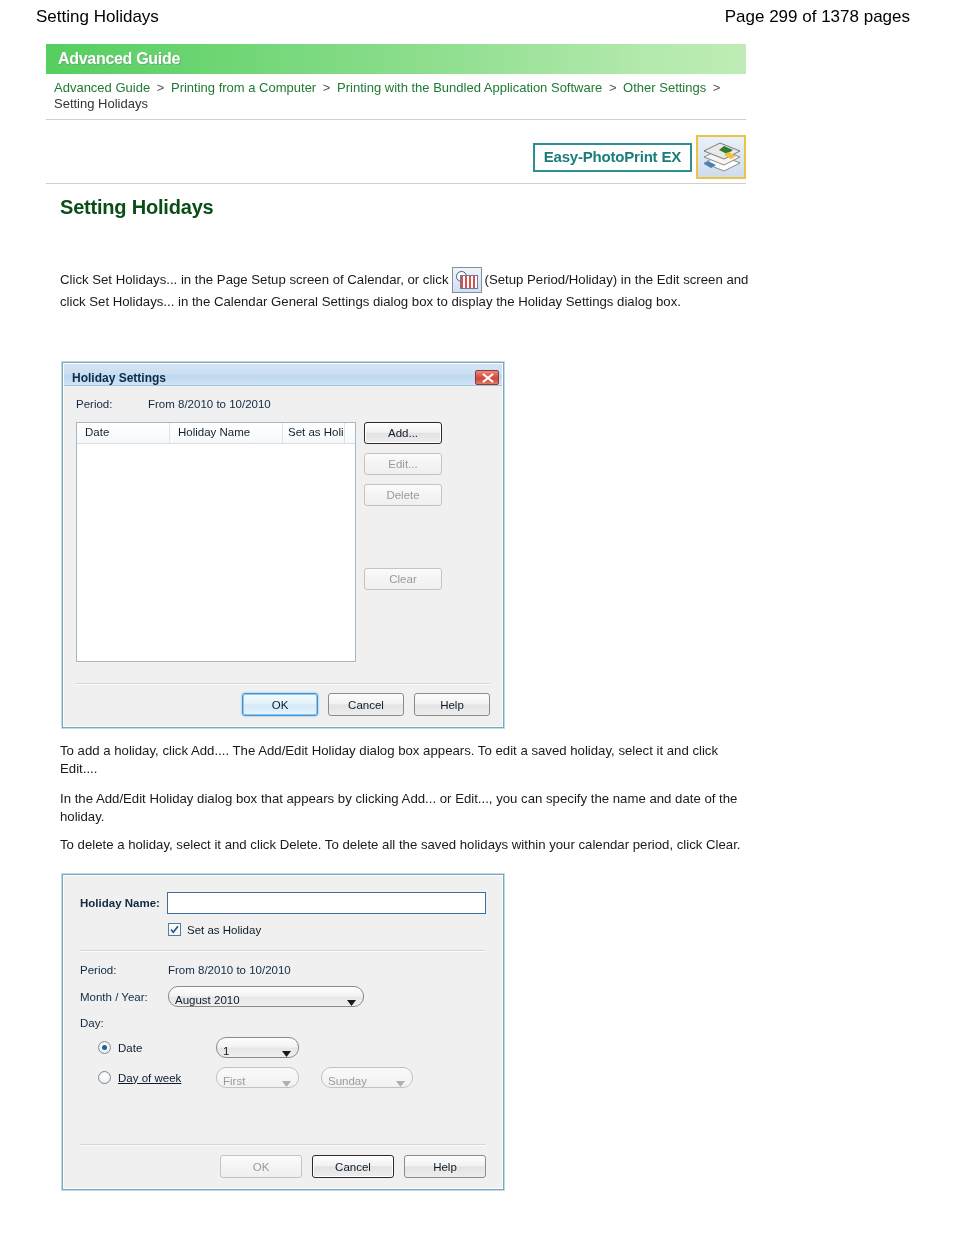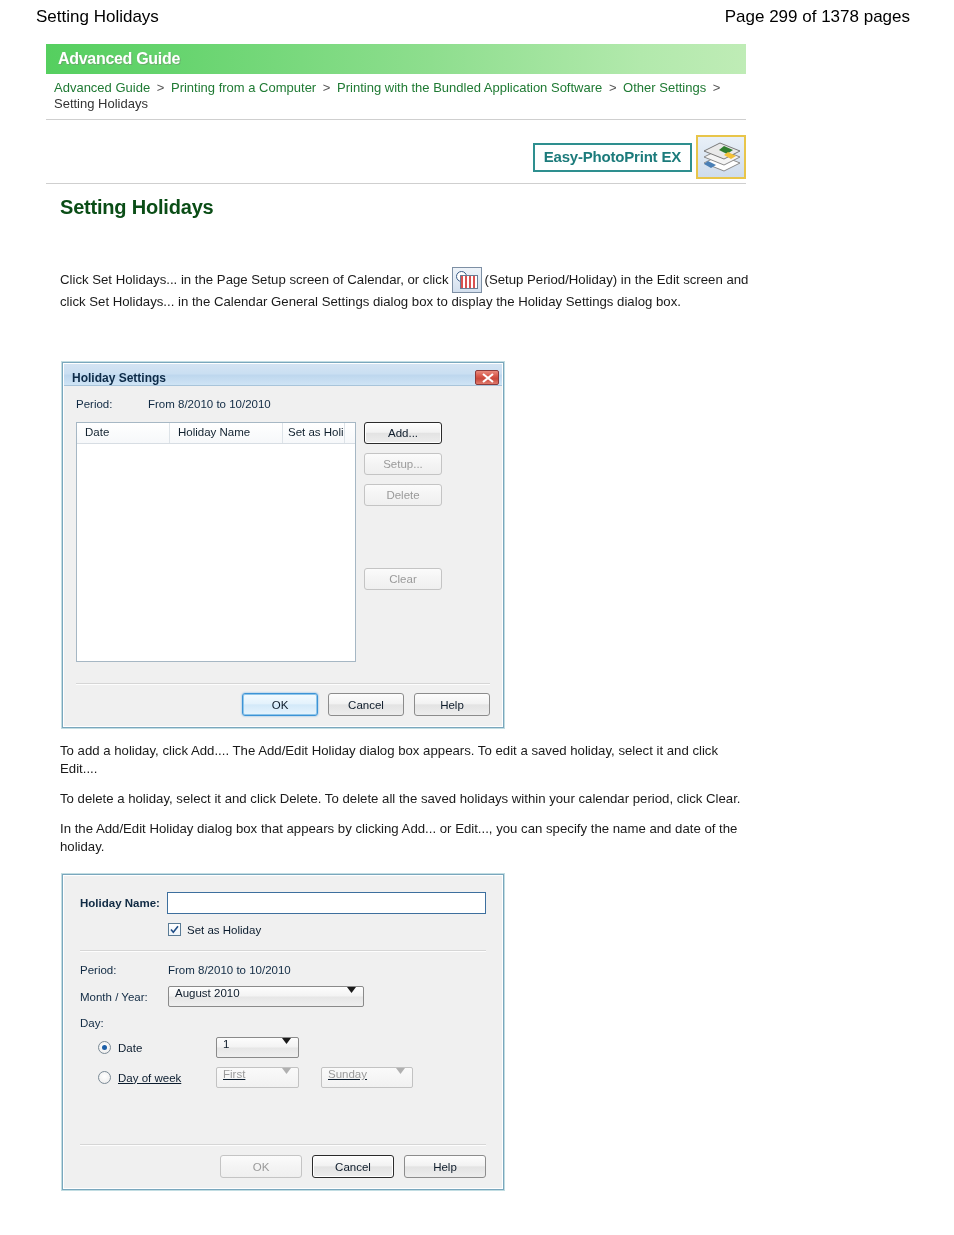--- a/index.html
+++ b/index.html
@@ -257,24 +257,24 @@
 
   
   .textbox {
     border: 1px solid #3d6f9e;
     background: #ffffff;
     height: 22px;
   }
   .combo {
     height: 21px;
     border: 1px solid #8a8a8a;
-    border-radius: 2px;
+    border-radius: 10px;
     background: linear-gradient(to bottom, #fdfdfd 0%, #f3f3f3 48%, #e6e6e6 52%, #efefef 100%);
     display: flex;
-    align-items: flex-start;
+    align-items: flex-end;
     position: relative;
     cursor: pointer;
   }
   .combo .combo-val {
     padding-left: 6px;
     font-size: 11.5px;
     color: #0e1c2b;
     flex: 1;
     white-space: nowrap;
     overflow: hidden;
@@ -283,21 +283,20 @@
     width: 16px;
     display: flex;
     align-items: center;
     justify-content: center;
     margin-right: 4px;
   }
   .combo.disabled {
     border: 1px solid #c2c2c2;
     background: linear-gradient(to bottom, #fafafa, #f1f1f1);
     cursor: default;
-    text-decoration: underline;
   }
   .combo.disabled .combo-val { color: #9b9b9b; }
 
   .checkbox-row, .radio-row { display: flex; align-items: center; }
   .cb-box {
     width: 13px; height: 13px;
     border: 1px solid #5a7b95;
     background: linear-gradient(to bottom, #ffffff, #eef4f9);
     margin-right: 6px;
     position: relative;
@@ -401,43 +400,43 @@
             <div class="lv-col" style="width:93px;">Date</div>
             <div class="lv-col" style="width:113px;">Holiday Name</div>
             <div class="lv-col" style="width:62px; padding-left:5px;">Set as Holiday</div>
             <div class="lv-col" style="flex:1; border-right:none;"></div>
           </div>
           <div class="lv-body"></div>
         </div>
 
         <div style="width:86px; margin-left:8px; height:168px; display:flex; flex-direction:column;">
           <button class="btn focused" style="height:22px; width:78px; margin-bottom:9px;">Add...</button>
-          <button class="btn disabled" style="height:22px; width:78px; margin-bottom:9px;">Setup...</button>
+          <button class="btn disabled" style="height:22px; width:78px; margin-bottom:9px;">Edit...</button>
           <button class="btn disabled" style="height:22px; width:78px;">Delete</button>
           <div style="flex:1;"></div>
           <button class="btn disabled" style="height:22px; width:78px;">Clear</button>
         </div>
       </div>
     </div>
 
     <div style="padding:0 12px 0 12px;">
       <div class="sep-line" style="margin:10px 0 8px 0;"></div>
       <div style="display:flex; justify-content:flex-end; gap:10px; padding-bottom:10px;">
         <button class="btn default" style="height:23px; width:76px;">OK</button>
         <button class="btn" style="height:23px; width:76px;">Cancel</button>
         <button class="btn" style="height:23px; width:76px;">Help</button>
       </div>
     </div>
   </div>
 </div>
 
 <div style="position:absolute; left:60px; top:742px; width:690px;">
   <p class="body-text" style="margin-bottom:12px;">To add a holiday, click Add.... The Add/Edit Holiday dialog box appears. To edit a saved holiday, select it and click Edit....</p>
+  <p class="body-text">In the Add/Edit Holiday dialog box that appears by clicking Add... or Edit..., you can specify the name and date of the holiday.</p>
   <p class="body-text" style="margin-bottom:12px;">To delete a holiday, select it and click Delete. To delete all the saved holidays within your calendar period, click Clear.</p>
-  <p class="body-text">In the Add/Edit Holiday dialog box that appears by clicking Add... or Edit..., you can specify the name and date of the holiday.</p>
 </div>
 
 <div class="win-dialog" style="left:62px; top:874px; width:442px; height:316px;">
   <div class="frame-inner">
 
     <div class="dlg-body" style="padding:16px 16px 0 16px;">
 
       <div style="display:flex; align-items:center;">
         <span class="row-label" style="width:88px; font-weight:bold;">Holiday Name:</span>
         <div class="textbox" style="width:322px;">

